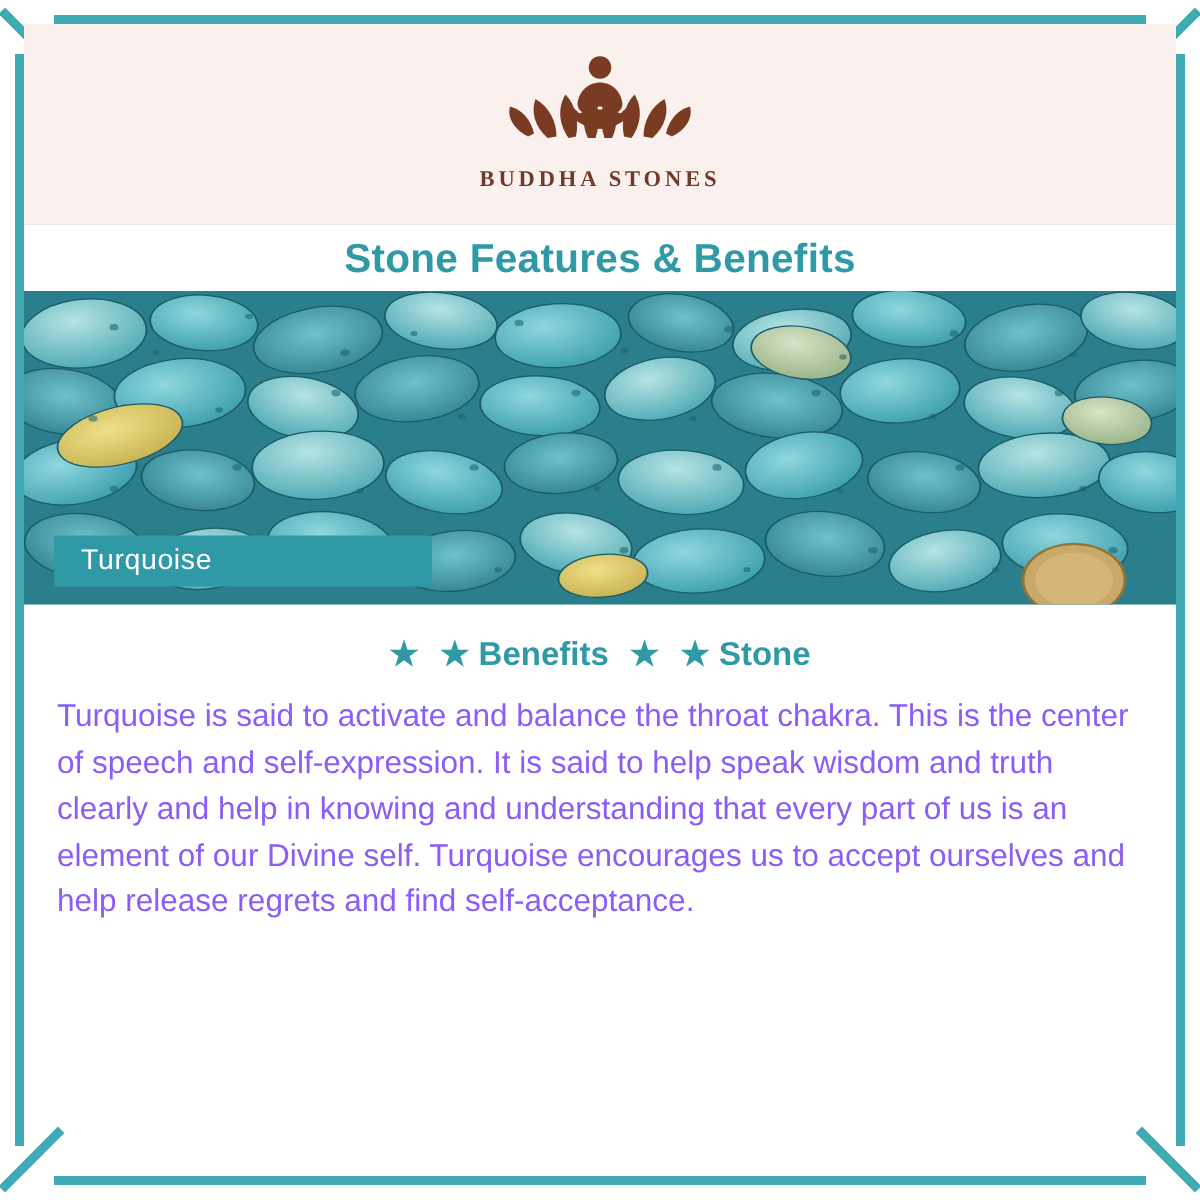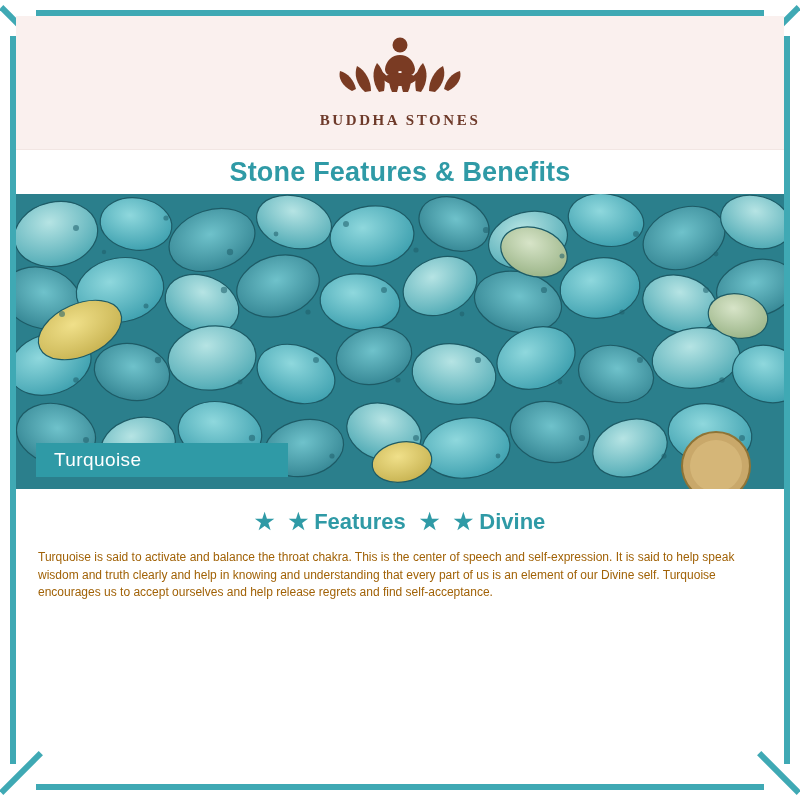--- a/index.html
+++ b/index.html
@@ -114,21 +114,21 @@
   .title-band .title {
     color: #2f9aa6;
     font-size: 27px;
     font-weight: bold;
     letter-spacing: 0.2px;
   }
 
   
   .photo {
     position: relative;
-    height: 295px;
+    height: 209px;
     width: 100%;
     overflow: hidden;
     background: #2f8795;
   }
   .photo svg {
     display: block;
     width: 100%;
     height: 100%;
   }
 
@@ -162,22 +162,22 @@
     font-weight: bold;
   }
   .benefit .star {
     color: #2f9aa6;
     font-size: 22px;
     line-height: 1;
   }
 
   .body-text {
     padding: 6px 22px 0 22px;
-    color: #a16207;
-    font-size: 12px;
+    color: #8b5cf6;
+    font-size: 21px;
     line-height: 1.47;
     text-align: left;
   }
 
   .spacer-bottom {
     height: 40px;
   }
 </style>
 </head>
 <body>
@@ -359,28 +359,28 @@
 
       <div class="stone-label">Turquoise</div>
     </div>
 
     <div class="benefits">
       <div class="benefit">
         <span class="star">★</span>
       </div>
       <div class="benefit">
         <span class="star">★</span>
-        <span>Features</span>
+        <span>Benefits</span>
       </div>
       <div class="benefit">
         <span class="star">★</span>
       </div>
       <div class="benefit">
         <span class="star">★</span>
-        <span>Divine</span>
+        <span>Stone</span>
       </div>
     </div>
 
     <div class="body-text">Turquoise is said to activate and balance the throat chakra. This is the center of speech and self-expression. It is said to help speak wisdom and truth clearly and help in knowing and understanding that every part of us is an element of our Divine self. Turquoise encourages us to accept ourselves and help release regrets and find self-acceptance.</div>
 
     <div class="spacer-bottom"></div>
   </div>
 </div>
 
 </body></html>

